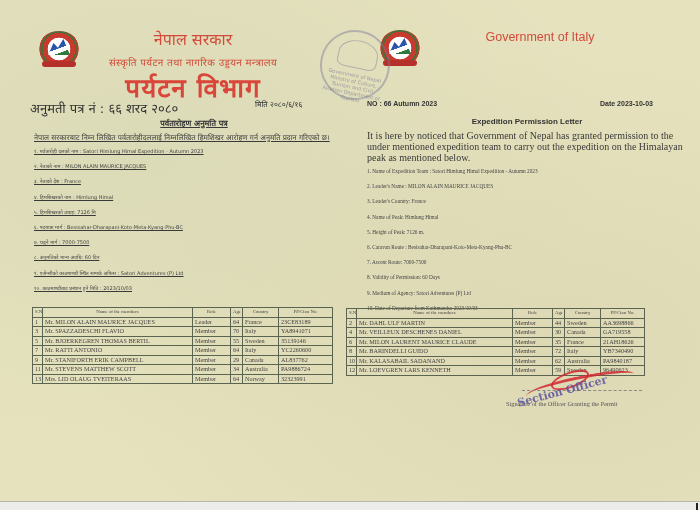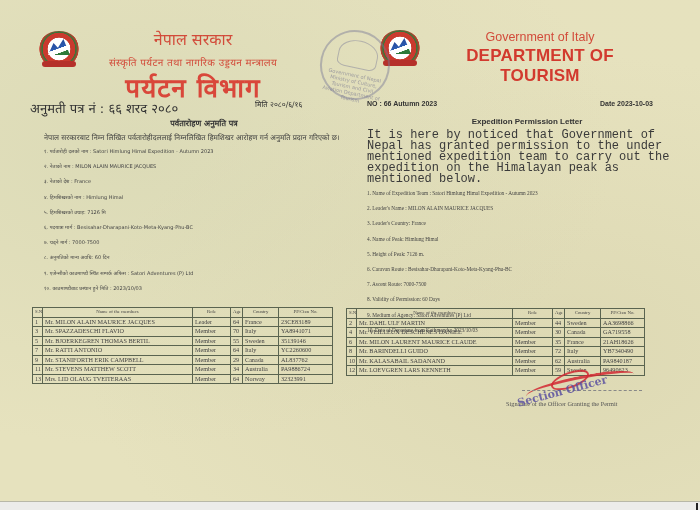--- a/index.html
+++ b/index.html
@@ -67,26 +67,26 @@
   .en-head .l2 { font-size:12px; margin-top:1px; }
   .en-head .l3 { font-size:17px; font-weight:bold; margin-top:2px; color:#d23a2e; letter-spacing:0.2px;}
 
   .ref-np { position:absolute; left:30px; top:99px; font-family:"DejaVu Sans", sans-serif; font-size:13px; color:#333; }
   .date-np { position:absolute; left:255px; top:99px; font-family:"DejaVu Sans", sans-serif; font-size:7.5px; color:#333;text-align:center; }
   .ref-en { position:absolute; left:367px; top:100px; font-family:"Liberation Sans", sans-serif; font-size:7px; font-weight:bold; color:#333; }
   .date-en { position:absolute; left:600px; top:100px; font-family:"Liberation Sans", sans-serif; font-size:7px; font-weight:bold; color:#333; }
 
   
   .col { position:absolute; top:117px; color:#3a3a3a; }
-  .col-np { left:44px; width:320px; }
+  .col-np { left:34px; width:320px;text-decoration:underline; }
   .col-en { left:367px; width:320px; }
   .col .title { text-align:center; font-size:8px; font-weight:bold; color:#333; margin-bottom:4px; }
   .col-np .title { font-family:"DejaVu Sans", sans-serif; }
   .col-en .title { font-family:"Liberation Sans", sans-serif; }
-  .col .intro { font-family:Liberation Mono, monospace; font-size:12px; line-height:11px; margin-bottom:3px; }
+  .col .intro { font-family:Liberation Serif, serif; font-size:10px; line-height:11px; margin-bottom:3px; }
   .col-np .intro { font-family:"DejaVu Sans", sans-serif; font-size:7.3px; }
   .col .item { font-family:"Liberation Serif", serif; font-size:5.3px; height:15.2px; line-height:10px; color:#444; white-space:nowrap; }
   .col-np .item { font-family:"DejaVu Sans", sans-serif; font-size:5px; }
 
   
   table.members {
     position:absolute; border-collapse:collapse; font-family:"Liberation Serif", serif;
     font-size:6.2px; color:#444; table-layout:fixed;
   }
   table.members td, table.members th {
@@ -136,21 +136,20 @@
   </div>
 
   <div class="np-head">
     <div class="l1">नेपाल सरकार</div>
     <div class="l2">संस्कृति पर्यटन तथा नागरिक उड्डयन मन्त्रालय</div>
     <div class="l3">पर्यटन विभाग</div>
   </div>
 
   <div class="en-head">
     <div class="l1">Government of Italy</div>
-    <div class="l3">DEPARTMENT OF TOURISM</div>
   </div>
 
   <div class="ref-np">अनुमती पत्र नं : ६६ शरद २०८०</div>
   <div class="date-np">मिति २०८०/६/१६</div>
   <div class="ref-en">NO : 66 Autumn 2023</div>
   <div class="date-en">Date 2023-10-03</div>
 
   <div class="col col-np">
     <div class="title">पर्वतारोहण अनुमति पत्र</div>
     <div class="intro">नेपाल सरकारबाट निम्न लिखित पर्वतारोहीदललाई निम्नलिखित हिमशिखर आरोहण गर्न अनुमति प्रदान गरिएको छ।</div>

